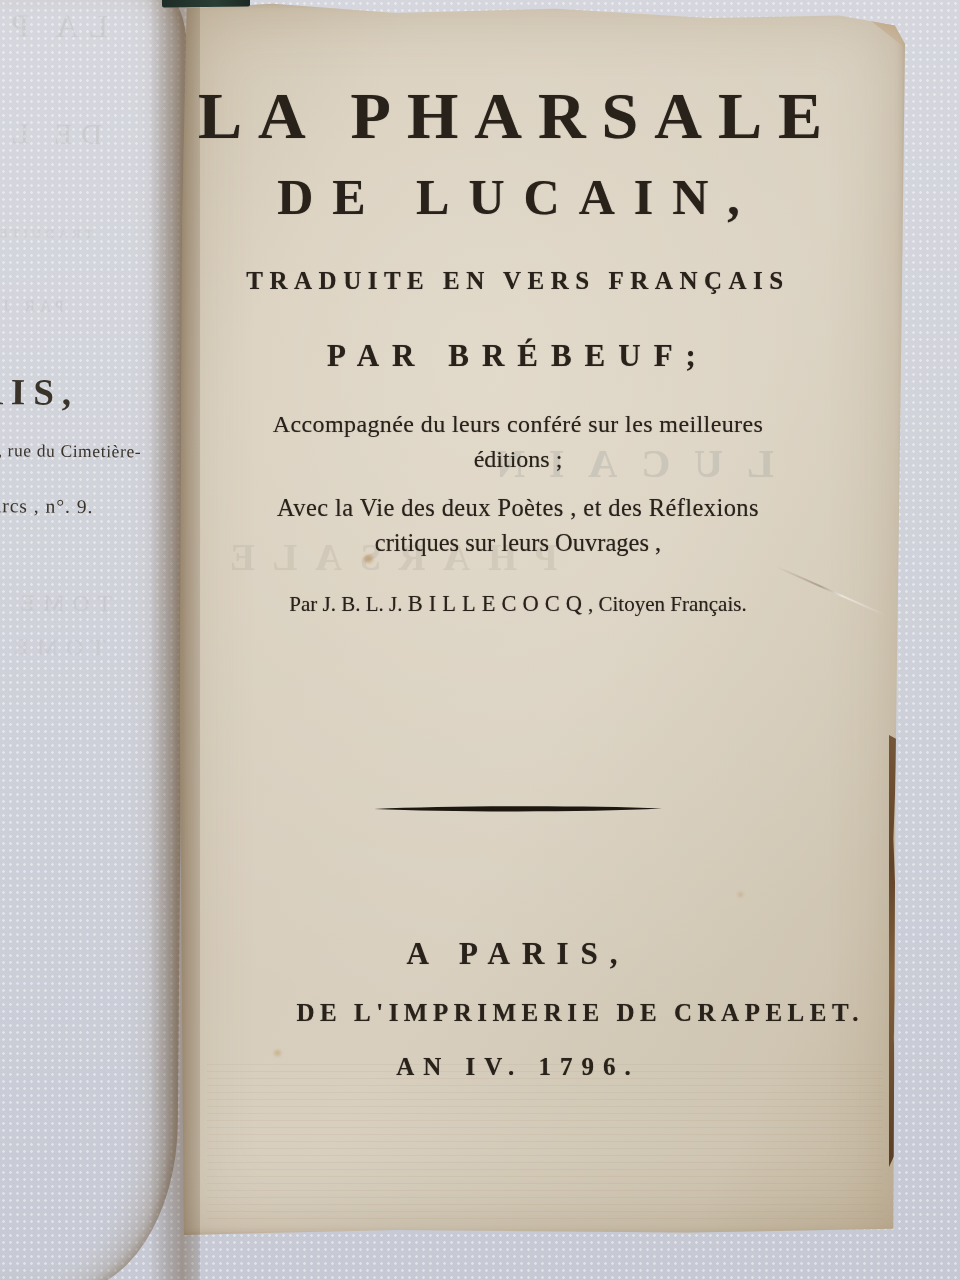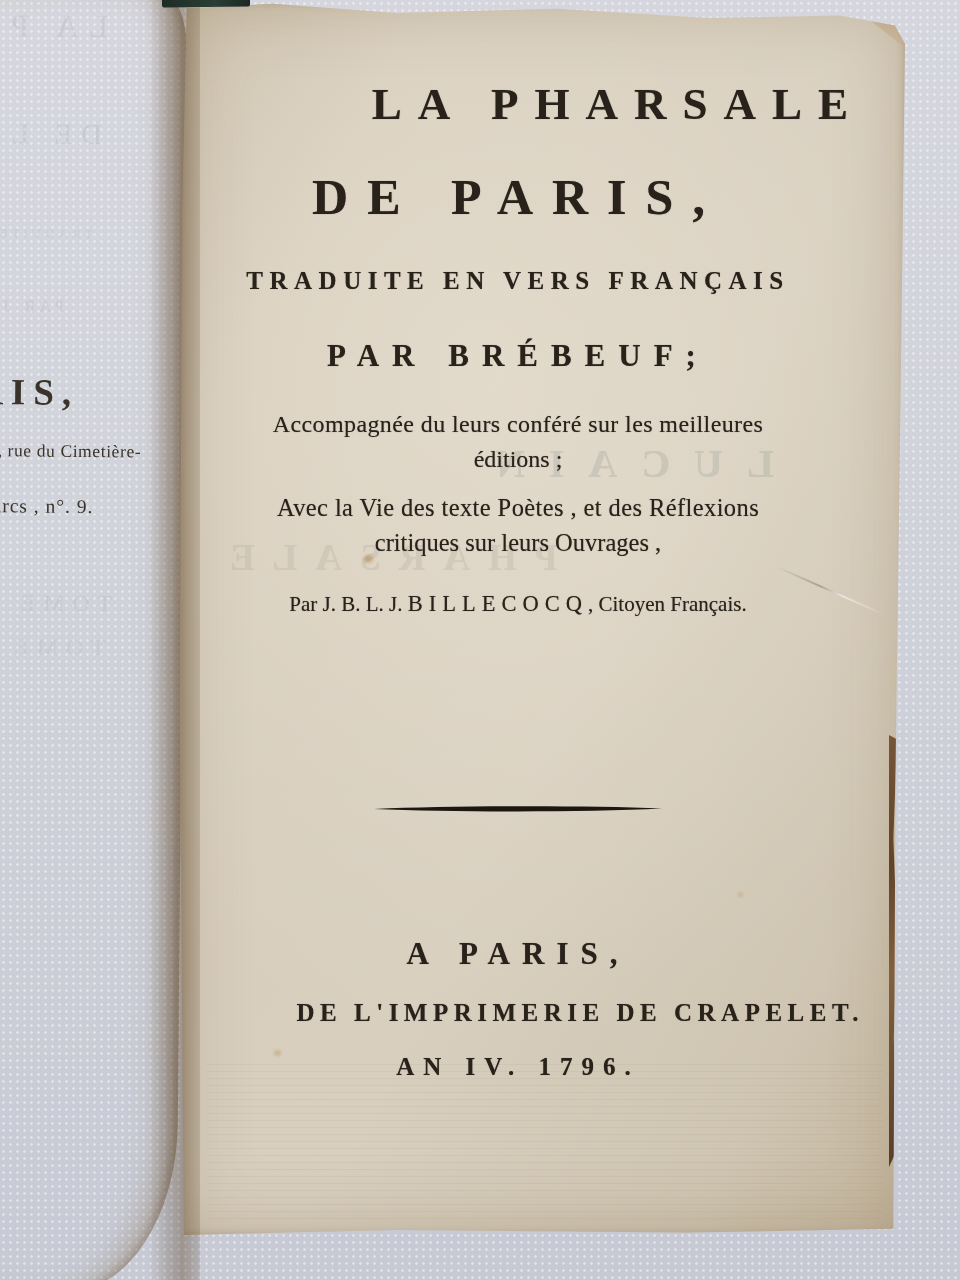--- a/index.html
+++ b/index.html
@@ -54,21 +54,21 @@
   .fox2{left:96px;top:1048px;width:7px;height:6px;opacity:.4;}
   .fox3{left:560px;top:890px;width:5px;height:5px;opacity:.35;}
   .sliver{position:absolute;left:711px;top:733px;width:8px;height:432px;z-index:1;
     background:linear-gradient(180deg,#6d4b2b 0%,#55361c 30%,#7a5733 55%,#4e3018 100%);
     clip-path:polygon(0 0,100% 1%,55% 24%,100% 47%,60% 70%,100% 96%,0 100%);opacity:.9;}
 
   
   .text-col{position:absolute;left:-6px;top:0;width:692px;height:100%;color:#28221b;}
   .line{position:absolute;width:100%;text-align:center;white-space:nowrap;
     text-shadow:0 0 1px rgba(40,34,27,.45);}
-  .t1{top:76px;font-size:45px;font-weight:bold;letter-spacing:16px;text-align:right;}
+  .t1{top:76px;font-size:66px;font-weight:bold;letter-spacing:16px;}
   .t2{top:166px;font-size:50px;font-weight:bold;letter-spacing:19px;}
   .sub{top:265px;font-size:25px;font-weight:bold;letter-spacing:6.5px;}
   .auth{top:336px;font-size:31px;font-weight:bold;letter-spacing:13px;}
   .n1a{top:409px;font-size:24px;letter-spacing:.4px;}
   .n1b{top:444px;font-size:24px;}
   .n2a{top:492px;font-size:24.5px;letter-spacing:.4px;}
   .n2b{top:527px;font-size:24.5px;}
   .ed{top:589px;font-size:21px;}
   .ed .caps{font-size:22.5px;letter-spacing:6px;margin-top:20px;}
   .tome{top:654px;font-size:29px;font-weight:bold;letter-spacing:10px;}
@@ -103,26 +103,26 @@
     <div class="fox fox1"></div>
     <div class="fox fox2"></div>
     <div class="fox fox3"></div>
     <div class="sliver"></div>
 
     <div class="text-col">
       <span class="ghost tg1 line" style="width:auto">LUCAIN</span>
       <span class="ghost tg2 line" style="width:auto">PHARSALE</span>
 
       <div class="line t1">LA PHARSALE</div>
-      <div class="line t2">DE PARIS,</div>
+      <div class="line t2">DE LUCAIN,</div>
       <div class="line sub">TRADUITE EN VERS FRANÇAIS</div>
       <div class="line auth">PAR BRÉBEUF;</div>
       <div class="line n1a">Accompagnée du leurs conféré sur les meilleures</div>
       <div class="line n1b">éditions ;</div>
-      <div class="line n2a">Avec la Vie des texte Poètes , et des Réflexions</div>
+      <div class="line n2a">Avec la Vie des deux Poètes , et des Réflexions</div>
       <div class="line n2b">critiques sur leurs Ouvrages ,</div>
       <div class="line ed"><span>Par J. B. L. J. </span><span class="caps">BILLECOCQ</span><span>, Citoyen Français.</span></div>
 
       <div class="line rule-line">
         <svg width="292" height="12" viewBox="0 0 292 12" aria-hidden="true">
           <path d="M2,6 C80,2.8 210,2.2 290,5.6 C210,9.6 80,9.2 2,6 Z" fill="#1c1710"></path>
         </svg>
       </div>
 
       <div class="line city">A PARIS,</div>

